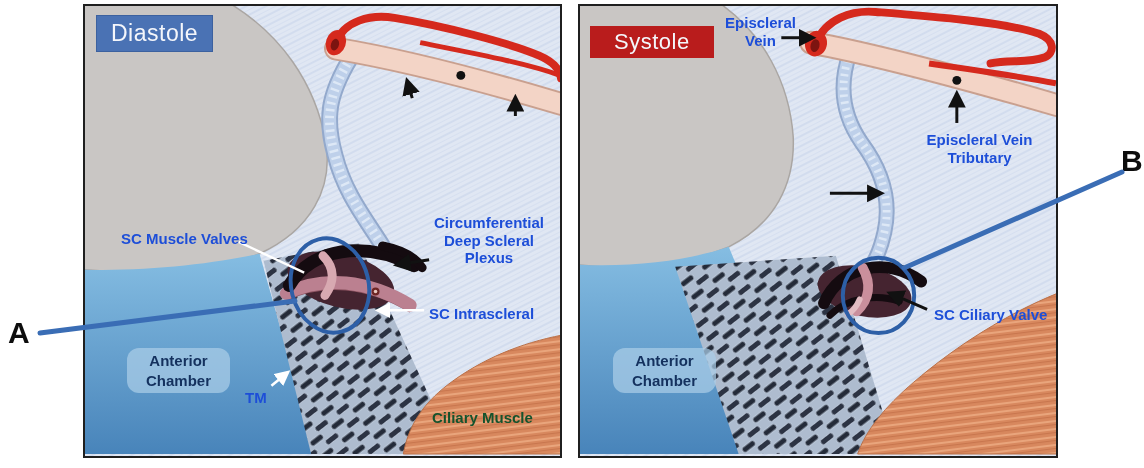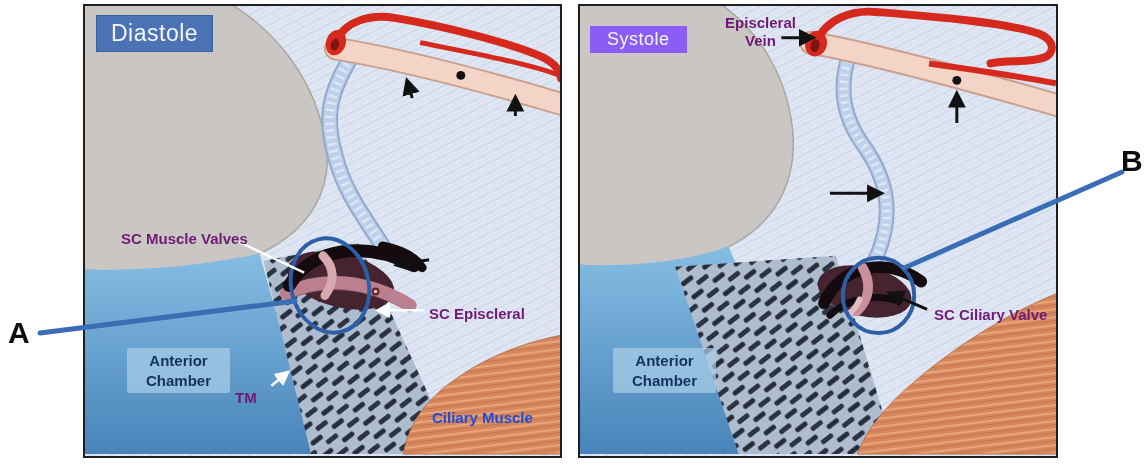--- a/index.html
+++ b/index.html
@@ -3,31 +3,31 @@
 <meta charset="utf-8">
 <style>
   html,body{margin:0;padding:0;background:#ffffff;}
   .stage{position:relative;width:1144px;height:468px;background:#ffffff;
          font-family:"Liberation Sans",sans-serif;overflow:hidden;}
   .panel{position:absolute;top:4px;width:479px;height:454px;border:2px solid #1f1f1f;
          box-sizing:border-box;background:#e0e7f3;}
   #panel-left{left:83px;}
   #panel-right{left:578px;width:480px;}
   .panel svg.art{position:absolute;left:0;top:0;width:100%;height:100%;display:block;}
-  .lbl{position:absolute;font-weight:700;font-size:15px;line-height:1.18;color:#701a75;
+  .lbl{position:absolute;font-weight:700;font-size:15px;line-height:1.18;color:#1d4ed8;
        text-align:center;}
   .nowrap{white-space:nowrap;}
-  .muscle-lbl{color:#1d4ed8;text-align:center;}
+  .muscle-lbl{color:#14532d;text-align:center;}
   .acbox{position:absolute;background:rgba(170,205,232,.72);color:#14315e;font-weight:700;
-         font-size:15px;line-height:1.3;text-align:center;padding:3px 0;border-radius:2px;
+         font-size:15px;line-height:1.3;text-align:center;padding:3px 0;border-radius:12px;
          width:103px;}
   .badge{position:absolute;color:#f4f6fb;font-weight:400;letter-spacing:.5px;}
   #badge-diastole{left:12px;top:10px;background:#4a72b4;font-size:23px;padding:4px 14px;
                   box-shadow:0 0 0 1px #3c619f;}
-  #badge-systole{left:10px;top:20px;background:#8b5cf6;font-size:18px;padding:3px 17px;}
+  #badge-systole{left:10px;top:20px;background:#b91c1c;font-size:22px;padding:3px 24px;}
   .annot{position:absolute;font-size:30px;font-weight:700;color:#0d0d0d;line-height:1;}
   #annot-a{left:8px;top:318px;}
   #annot-b{left:1121px;top:146px;}
   #overlay{position:absolute;left:0;top:0;width:100%;height:100%;pointer-events:none;}
 </style>
 </head>
 <body>
 
 <svg width="0" height="0" style="position:absolute" aria-hidden="true">
   <defs>
@@ -104,23 +104,24 @@
       <line x1="330" y1="93" x2="325" y2="76" stroke="#111" stroke-width="3" marker-end="url(#ahB)"></line>
       <line x1="434" y1="111" x2="434" y2="93" stroke="#111" stroke-width="3" marker-end="url(#ahB)"></line>
       <line x1="347" y1="256" x2="315" y2="261" stroke="#111" stroke-width="3" marker-end="url(#ahB)"></line>
       <line x1="342" y1="307" x2="296" y2="307" stroke="#fff" stroke-width="2.6" marker-end="url(#ahW)"></line>
       <line x1="188" y1="383" x2="204" y2="370" stroke="#fff" stroke-width="2.6" marker-end="url(#ahW)"></line>
       <line x1="155" y1="238" x2="221" y2="269" stroke="#fff" stroke-width="2.4"></line>
     </svg>
 
     <div class="badge" id="badge-diastole">Diastole</div>
     <div class="lbl nowrap" style="left:36px;top:224px">SC Muscle Valves</div>
-    <div class="lbl nowrap" style="left:344px;top:299px">SC Episcleral</div>
+    <div class="lbl" style="left:338px;top:208px;width:132px">Circumferential Deep Scleral Plexus</div>
+    <div class="lbl nowrap" style="left:344px;top:299px">SC Intrascleral</div>
     <div class="acbox" style="left:42px;top:342px">Anterior Chamber</div>
-    <div class="lbl nowrap" style="left:150px;top:383px">TM</div>
+    <div class="lbl nowrap" style="left:160px;top:383px">TM</div>
     <div class="lbl nowrap muscle-lbl" style="left:347px;top:403px">Ciliary Muscle</div>
   </div>
 
   <div class="panel" id="panel-right">
     <svg class="art" viewBox="0 0 480 454" preserveAspectRatio="none">
       <rect width="480" height="454" fill="url(#scleraPat)"></rect>
       <path d="M-2,-2 L142,-2 C184,28 211,76 215,132 C217,180 196,220 150,243 C112,259 60,264 20,263 L-2,261 Z" fill="#c9c6c4" stroke="#aaa6a3" stroke-width="1.5"></path>
       <path d="M-2,261 C55,264 112,256 150,243 L237,452 L-2,452 Z" fill="url(#acGrad)"></path>
       <polygon points="96,263 258,252 318,452 160,452" fill="url(#tmPat)"></polygon>
       <path d="M481,290 C432,310 380,342 336,380 C308,404 288,428 280,452 L481,452 Z" fill="url(#muscPat)" stroke="#b96f47" stroke-width="1"></path>
@@ -154,20 +155,21 @@
       <ellipse cx="301" cy="292" rx="36" ry="38" fill="none" stroke="#2d5fa7" stroke-width="4"></ellipse>
 
       <line x1="203" y1="32" x2="234" y2="32" stroke="#111" stroke-width="3" marker-end="url(#ahB)"></line>
       <line x1="380" y1="118" x2="380" y2="89" stroke="#111" stroke-width="3" marker-end="url(#ahB)"></line>
       <line x1="252" y1="189" x2="303" y2="189" stroke="#111" stroke-width="3" marker-end="url(#ahB)"></line>
       <line x1="350" y1="306" x2="313" y2="290" stroke="#111" stroke-width="3" marker-end="url(#ahB)"></line>
     </svg>
 
     <div class="badge" id="badge-systole">Systole</div>
     <div class="lbl" style="left:133px;top:8px;width:95px">Episcleral Vein</div>
+    <div class="lbl" style="left:342px;top:125px;width:115px">Episcleral Vein Tributary</div>
     <div class="lbl nowrap" style="left:354px;top:300px">SC Ciliary Valve</div>
     <div class="acbox" style="left:33px;top:342px">Anterior Chamber</div>
   </div>
 
   <div class="annot" id="annot-a">A</div>
   <div class="annot" id="annot-b">B</div>
 
   <svg id="overlay" viewBox="0 0 1144 468">
     <line x1="40" y1="333" x2="295" y2="301" stroke="#3a6db5" stroke-width="5" stroke-linecap="round"></line>
     <line x1="1122" y1="172" x2="904" y2="268" stroke="#3a6db5" stroke-width="5" stroke-linecap="round"></line>

